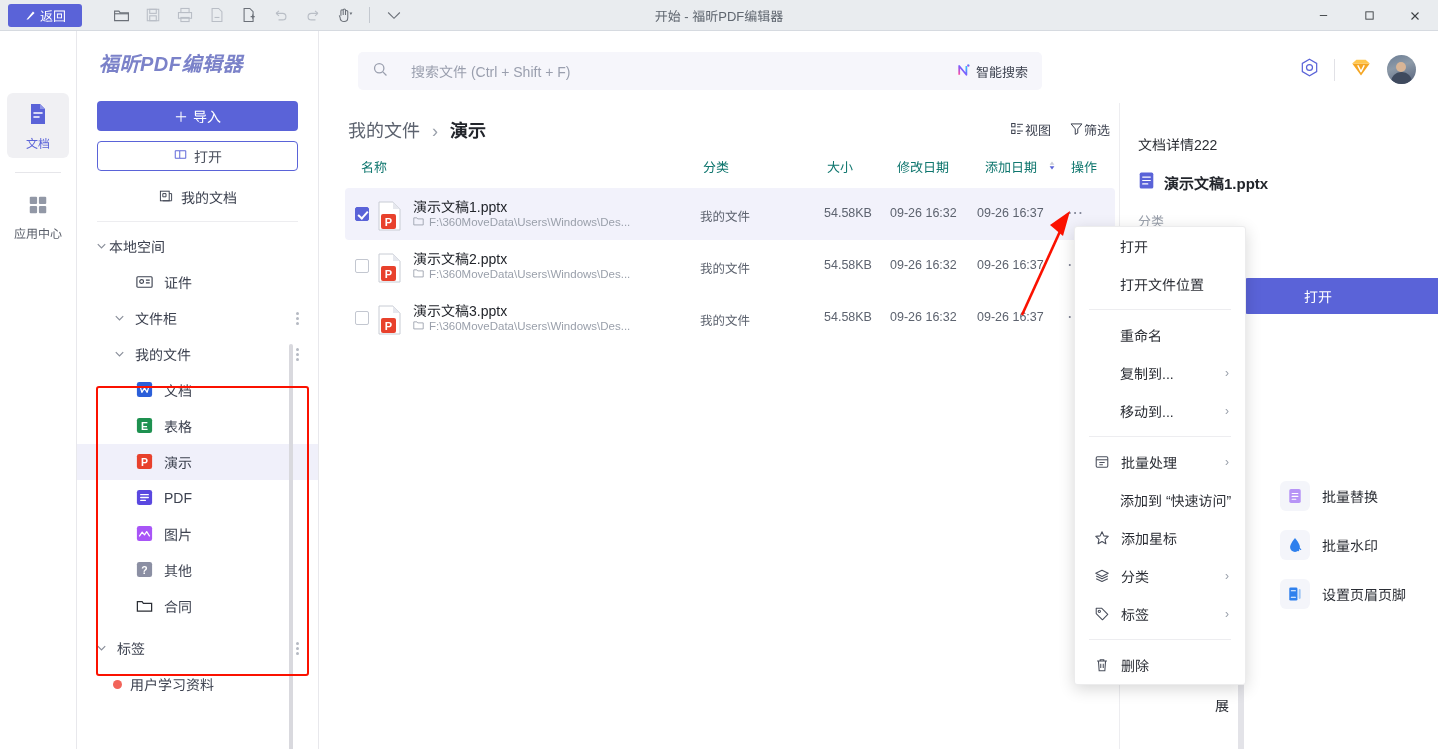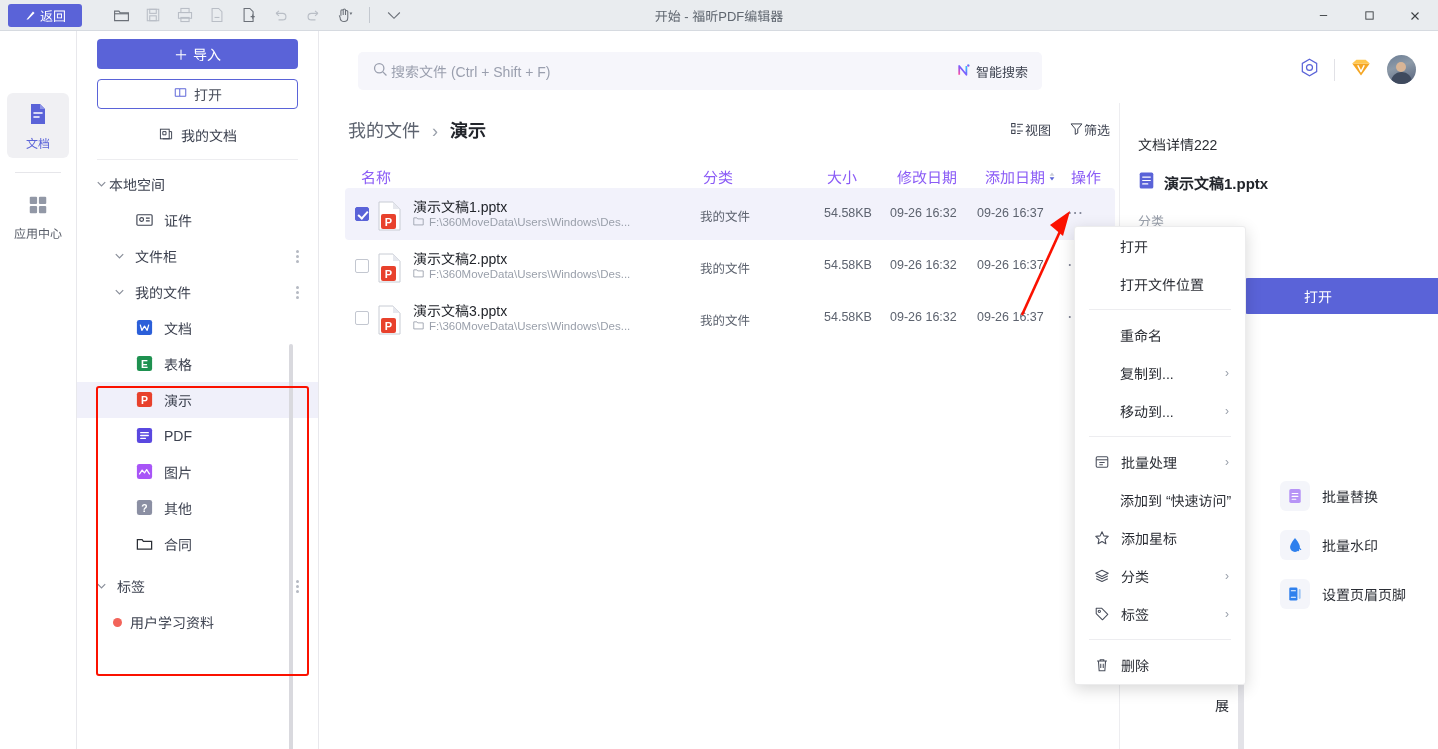--- a/index.html
+++ b/index.html
@@ -107,21 +107,21 @@
     background: #d9d9de; border-radius: 2px;
   }
 
   
   .topbar { position: absolute; left: 319px; top: 31px; width: 1119px; height: 72px; background:#fff; }
   .search {
     position:absolute; left: 39px; top: 21px; width: 684px; height: 38px;
     background:#f6f6fb; border-radius: 5px; display:flex; align-items:center; cursor:text;
   }
   .search .q { margin-left: 14px; color:#9a9fae; }
-  .search .ph { margin-left: 2px; font-size: 14px; color:#9a9fae; }
+  .search .ph { margin-left: 22px; font-size: 14px; color:#9a9fae; }
   .smart {
     position:absolute; right: 14px; display:flex; align-items:center; gap:4px;
     font-size:13px; color:#3d4250; cursor:pointer;
   }
   .hdr-right { position:absolute; right: 22px; top: 24px; display:flex; align-items:center; gap: 14px; }
   .hdr-sep { width:1px; height:22px; background:#e1e1e6; }
   .avatar {
     width: 29px; height: 29px; border-radius: 50%; overflow:hidden; cursor:pointer;
     background: linear-gradient(160deg,#6b7d94 0%,#8d9aa8 40%,#54607a 100%);
     position: relative;
@@ -137,22 +137,22 @@
 
   
   .main { position:absolute; left: 319px; top: 103px; width: 800px; height: 646px; background:#fff; }
   .crumb { position:absolute; left: 29px; top: 13px; font-size: 18px; color:#5d636f; }
   .crumb b { color:#22252b; font-weight:700; }
   .crumb .gt { color:#9aa0ab; margin: 0 7px; font-weight: 400; }
   .view-ops { position:absolute; right: 9px; top: 17px; display:flex; gap: 18px; font-size: 13px; color:#3d4250; }
   .view-ops > div { display:flex; align-items:center; cursor:pointer; }
 
   .thead {
-    position:absolute; left: 29px; top: 63px; width: 762px; height: 28px;
-    font-size: 15px; color:#8b5cf6;
+    position:absolute; left: 29px; top: 54px; width: 762px; height: 28px;
+    font-size: 13px; color:#0f766e;
   }
   .thead span { position:absolute; top:0; }
 
   .rows { position:absolute; left: 26px; top: 85px; width: 770px; }
   .row { height: 52px; position: relative; border-radius: 4px; cursor:pointer; }
   .row.sel { background:#f2f2fb; }
   .cbx {
     position:absolute; left: 10px; top: 19px; width: 14px; height: 14px;
     border:1px solid #c3c7d0; border-radius:2px; background:#fff; cursor:pointer;
   }
@@ -322,20 +322,21 @@
             <rect x="13" y="3" width="8" height="8" rx="1.2"></rect>
             <rect x="3" y="13" width="8" height="8" rx="1.2"></rect>
             <rect x="13" y="13" width="8" height="8" rx="1.2"></rect>
           </svg>
       </span>
       <span class="lbl">应用中心</span>
     </div>
   </div>
 
   <div class="sidebar">
+    <div class="brand">福昕PDF编辑器</div>
 
     <div class="btn-import">
       <span>＋</span>
       <span>导入</span>
     </div>
 
     <div class="btn-open">
       <span>
         <svg viewBox="0 0 20 20" width="15" height="15" fill="none" stroke="#5a63d8" stroke-width="1.3">
             <path d="M3 5h6v10H3z"></path>

